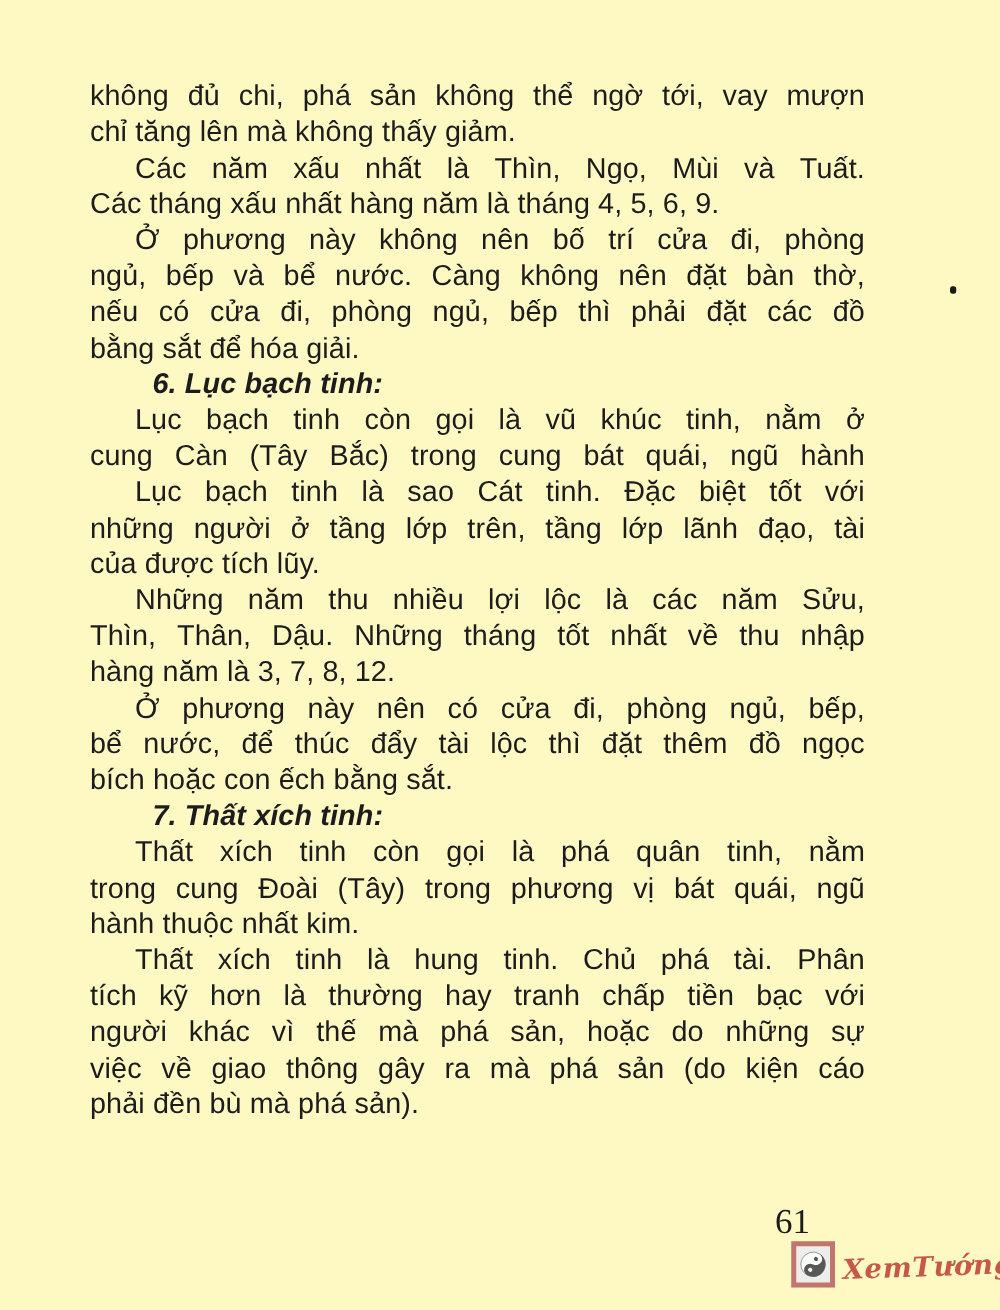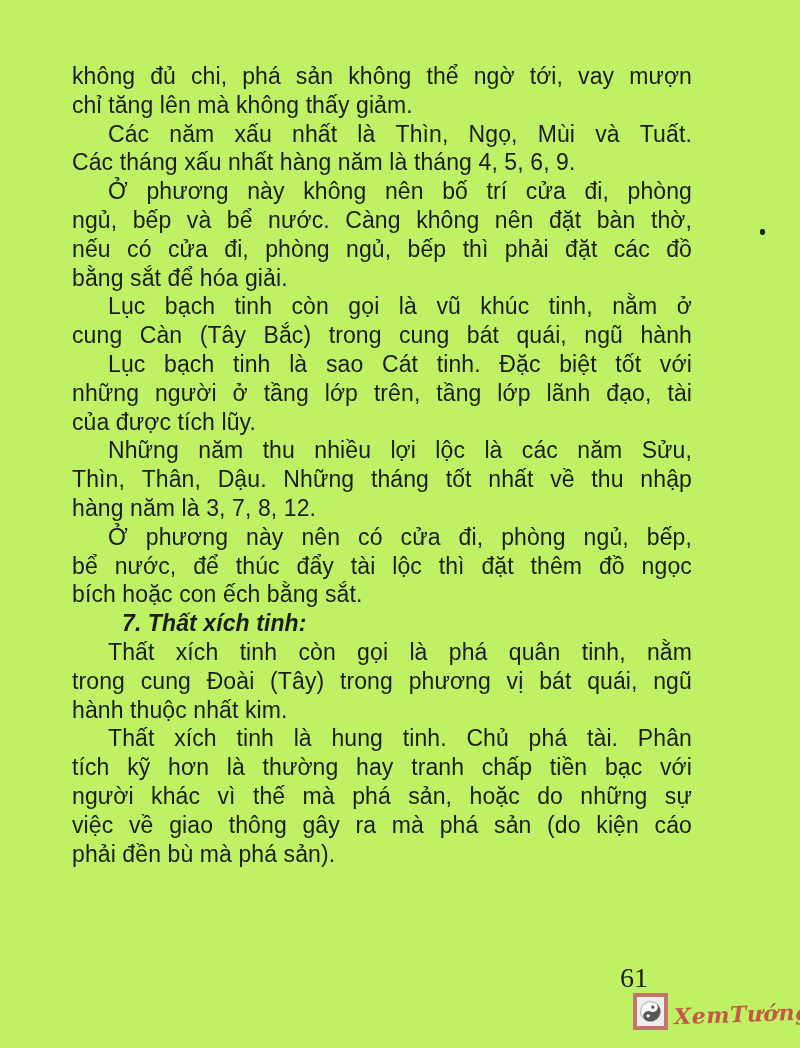--- a/index.html
+++ b/index.html
@@ -76,31 +76,32 @@
     top: 229px;
     width: 5px;
     height: 6px;
     background: #1a1a1a;
     border-radius: 40%;
   }
 </style>
 </head>
 <body>
 
-<div class="page" style="background: #bef264;">
+<div class="page" style="background: #fef9c3;">
 
   <main class="text-block">
       <div class="line justify"><span>không</span><span>đủ</span><span>chi,</span><span>phá</span><span>sản</span><span>không</span><span>thể</span><span>ngờ</span><span>tới,</span><span>vay</span><span>mượn</span></div>
       <div class="line">chỉ tăng lên mà không thấy giảm.</div>
       <div class="line justify indent"><span>Các</span><span>năm</span><span>xấu</span><span>nhất</span><span>là</span><span>Thìn,</span><span>Ngọ,</span><span>Mùi</span><span>và</span><span>Tuất.</span></div>
       <div class="line">Các tháng xấu nhất hàng năm là tháng 4, 5, 6, 9.</div>
       <div class="line justify indent"><span>Ở</span><span>phương</span><span>này</span><span>không</span><span>nên</span><span>bố</span><span>trí</span><span>cửa</span><span>đi,</span><span>phòng</span></div>
       <div class="line justify"><span>ngủ,</span><span>bếp</span><span>và</span><span>bể</span><span>nước.</span><span>Càng</span><span>không</span><span>nên</span><span>đặt</span><span>bàn</span><span>thờ,</span></div>
       <div class="line justify"><span>nếu</span><span>có</span><span>cửa</span><span>đi,</span><span>phòng</span><span>ngủ,</span><span>bếp</span><span>thì</span><span>phải</span><span>đặt</span><span>các</span><span>đồ</span></div>
       <div class="line">bằng sắt để hóa giải.</div>
+      <div class="line heading">6. Lục bạch tinh:</div>
       <div class="line justify indent"><span>Lục</span><span>bạch</span><span>tinh</span><span>còn</span><span>gọi</span><span>là</span><span>vũ</span><span>khúc</span><span>tinh,</span><span>nằm</span><span>ở</span></div>
       <div class="line justify"><span>cung</span><span>Càn</span><span>(Tây</span><span>Bắc)</span><span>trong</span><span>cung</span><span>bát</span><span>quái,</span><span>ngũ</span><span>hành</span></div>
       <div class="line justify indent"><span>Lục</span><span>bạch</span><span>tinh</span><span>là</span><span>sao</span><span>Cát</span><span>tinh.</span><span>Đặc</span><span>biệt</span><span>tốt</span><span>với</span></div>
       <div class="line justify"><span>những</span><span>người</span><span>ở</span><span>tầng</span><span>lớp</span><span>trên,</span><span>tầng</span><span>lớp</span><span>lãnh</span><span>đạo,</span><span>tài</span></div>
       <div class="line">của được tích lũy.</div>
       <div class="line justify indent"><span>Những</span><span>năm</span><span>thu</span><span>nhiều</span><span>lợi</span><span>lộc</span><span>là</span><span>các</span><span>năm</span><span>Sửu,</span></div>
       <div class="line justify"><span>Thìn,</span><span>Thân,</span><span>Dậu.</span><span>Những</span><span>tháng</span><span>tốt</span><span>nhất</span><span>về</span><span>thu</span><span>nhập</span></div>
       <div class="line">hàng năm là 3, 7, 8, 12.</div>
       <div class="line justify indent"><span>Ở</span><span>phương</span><span>này</span><span>nên</span><span>có</span><span>cửa</span><span>đi,</span><span>phòng</span><span>ngủ,</span><span>bếp,</span></div>
       <div class="line justify"><span>bể</span><span>nước,</span><span>để</span><span>thúc</span><span>đẩy</span><span>tài</span><span>lộc</span><span>thì</span><span>đặt</span><span>thêm</span><span>đồ</span><span>ngọc</span></div>

